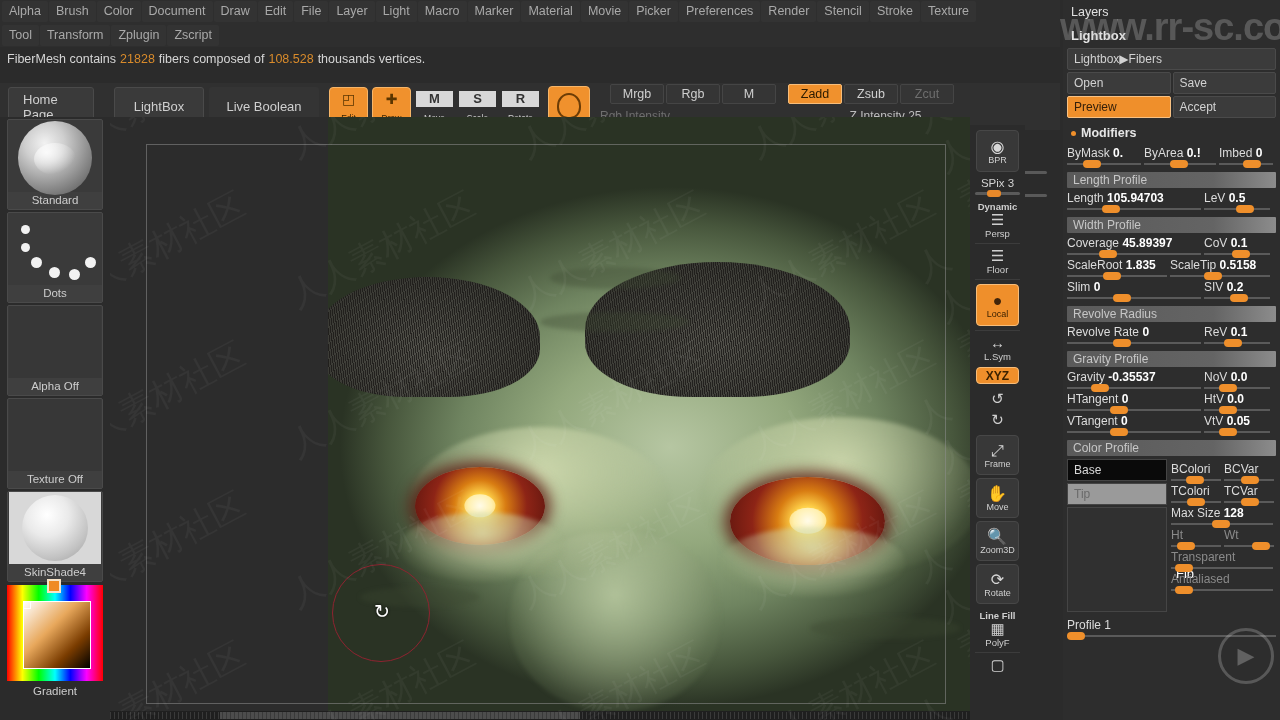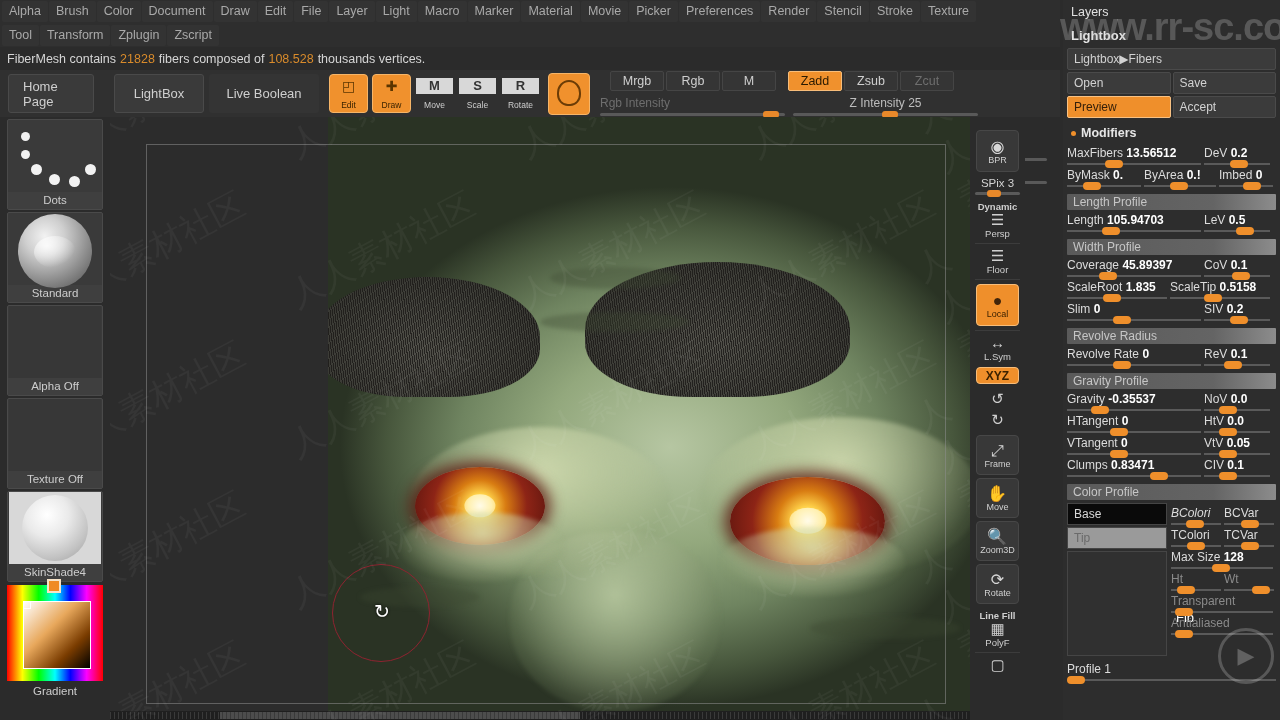--- a/index.html
+++ b/index.html
@@ -37,21 +37,21 @@
   .statusline {
     position: absolute; left: 0; top: 48px; width: 1060px; height: 22px;
     background: #2b2b2b;
     font-size: 12.5px; color: #d6d6d6;
     display: flex; align-items: center; padding-left: 7px; gap: 4px;
   }
   .statusline .num { color: #d98b2b; }
 
   
   .toolbar {
-    position: absolute; left: 0; top: 70px; width: 1060px; height: 47px;
+    position: absolute; left: 0; top: 83px; width: 1060px; height: 47px;
     background: #303030;
     display: flex; align-items: center;
   }
   .tbtn {
     background: #3a3a3a; border: 1px solid #4a4a4a; border-radius: 3px;
     color: #cfcfcf; font-size: 13px;
     height: 39px; display:flex; align-items:center; justify-content:center;
     padding: 0 14px; margin-left: 5px;
   }
   .sqbtn {
@@ -422,36 +422,36 @@
         </div>
       <div class="sliderlbl" style="margin-top:4px;">Draw Si</div>
       <div class="microslider" style="margin-top:2px;width:72px;">
           <span class="knob" style="left:36%;"></span>
         </div>
     </div>
   </div>
 
   <div class="leftbar">
     <div class="lslot">
+      <div class="thumb" style="display:flex;align-items:center;justify-content:center;">
+        <span class="orb"></span>
+      </div>
+      <div class="cap">Standard</div>
+    </div>
+
+    <div class="lslot">
       <div class="thumb dots" id="dots">
           <i style="left: 12px; top: 12px; width: 9px; height: 9px;"></i>
           <i style="left: 12px; top: 30px; width: 9px; height: 9px;"></i>
           <i style="left: 22px; top: 44px; width: 11px; height: 11px;"></i>
           <i style="left: 40px; top: 54px; width: 11px; height: 11px;"></i>
           <i style="left: 60px; top: 56px; width: 11px; height: 11px;"></i>
           <i style="left: 76px; top: 44px; width: 11px; height: 11px;"></i>
         </div>
       <div class="cap">Dots</div>
-    </div>
-
-    <div class="lslot">
-      <div class="thumb" style="display:flex;align-items:center;justify-content:center;">
-        <span class="orb"></span>
-      </div>
-      <div class="cap">Standard</div>
     </div>
 
     <div class="lslot">
       <div class="emptythumb"></div>
       <div class="cap">Alpha Off</div>
     </div>
 
     <div class="lslot">
       <div class="emptythumb"></div>
       <div class="cap">Texture Off</div>
@@ -833,34 +833,20 @@
       <div class="rp-half">Accept</div>
     </div>
 
     <div class="rp-section">
       <span class="bulldot"></span>
       <span>Modifiers</span>
     </div>
 
     <div class="sgroup" id="sliders-a">
         <div class="sline">
-          <div class="sfield" style="width: 134px;">
-            <div class="txt">MaxFibers <b>13.56512</b></div>
-            <div class="track">
-              <span class="kn" style="left: 28%;"></span>
-            </div>
-          </div>
-          <div class="sfield" style="width: 66px;">
-            <div class="txt">DeV <b>0.2</b></div>
-            <div class="track">
-              <span class="kn" style="left: 40%;"></span>
-            </div>
-          </div>
-        </div>
-        <div class="sline">
           <div class="sfield" style="width: 74px;">
             <div class="txt">ByMask <b>0.</b></div>
             <div class="track">
               <span class="kn" style="left: 22%;"></span>
             </div>
           </div>
           <div class="sfield" style="width: 72px;">
             <div class="txt">ByArea <b>0.!</b></div>
             <div class="track">
               <span class="kn" style="left: 36%;"></span>
@@ -989,54 +975,40 @@
         </div>
         <div class="sline">
           <div class="sfield" style="width: 134px;">
             <div class="txt">VTangent <b>0</b></div>
             <div class="track">
               <span class="kn" style="left: 32%;"></span>
             </div>
           </div>
           <div class="sfield" style="width: 66px;">
             <div class="txt">VtV <b>0.05</b></div>
-            <div class="track">
-              <span class="kn" style="left: 22%;"></span>
-            </div>
-          </div>
-        </div>
-        <div class="sline">
-          <div class="sfield" style="width: 134px;">
-            <div class="txt">Clumps <b>0.83471</b></div>
-            <div class="track">
-              <span class="kn" style="left: 62%;"></span>
-            </div>
-          </div>
-          <div class="sfield" style="width: 66px;">
-            <div class="txt">CIV <b>0.1</b></div>
             <div class="track">
               <span class="kn" style="left: 22%;"></span>
             </div>
           </div>
         </div>
       </div>
 
     <div class="bandlabel">Color Profile</div>
 
     <div class="cprofile">
       <div class="cp-left">
         <div class="cp-base">Base</div>
         <div class="cp-tip">Tip</div>
         <div class="cp-big">
           <span class="fib">Fib</span>
         </div>
       </div>
       <div class="cp-right sgroup" id="sliders-f" style="margin:0;">
           <div class="sline">
-            <div class="sfield" style="width: 50px; font-style: italic;">
+            <div class="sfield" style="width: 50px;">
               <div class="txt">BColori</div>
               <div class="track">
                 <span class="kn" style="left: 30%;"></span>
               </div>
             </div>
             <div class="sfield" style="width: 50px;">
               <div class="txt">BCVar</div>
               <div class="track">
                 <span class="kn" style="left: 34%;"></span>
               </div>

